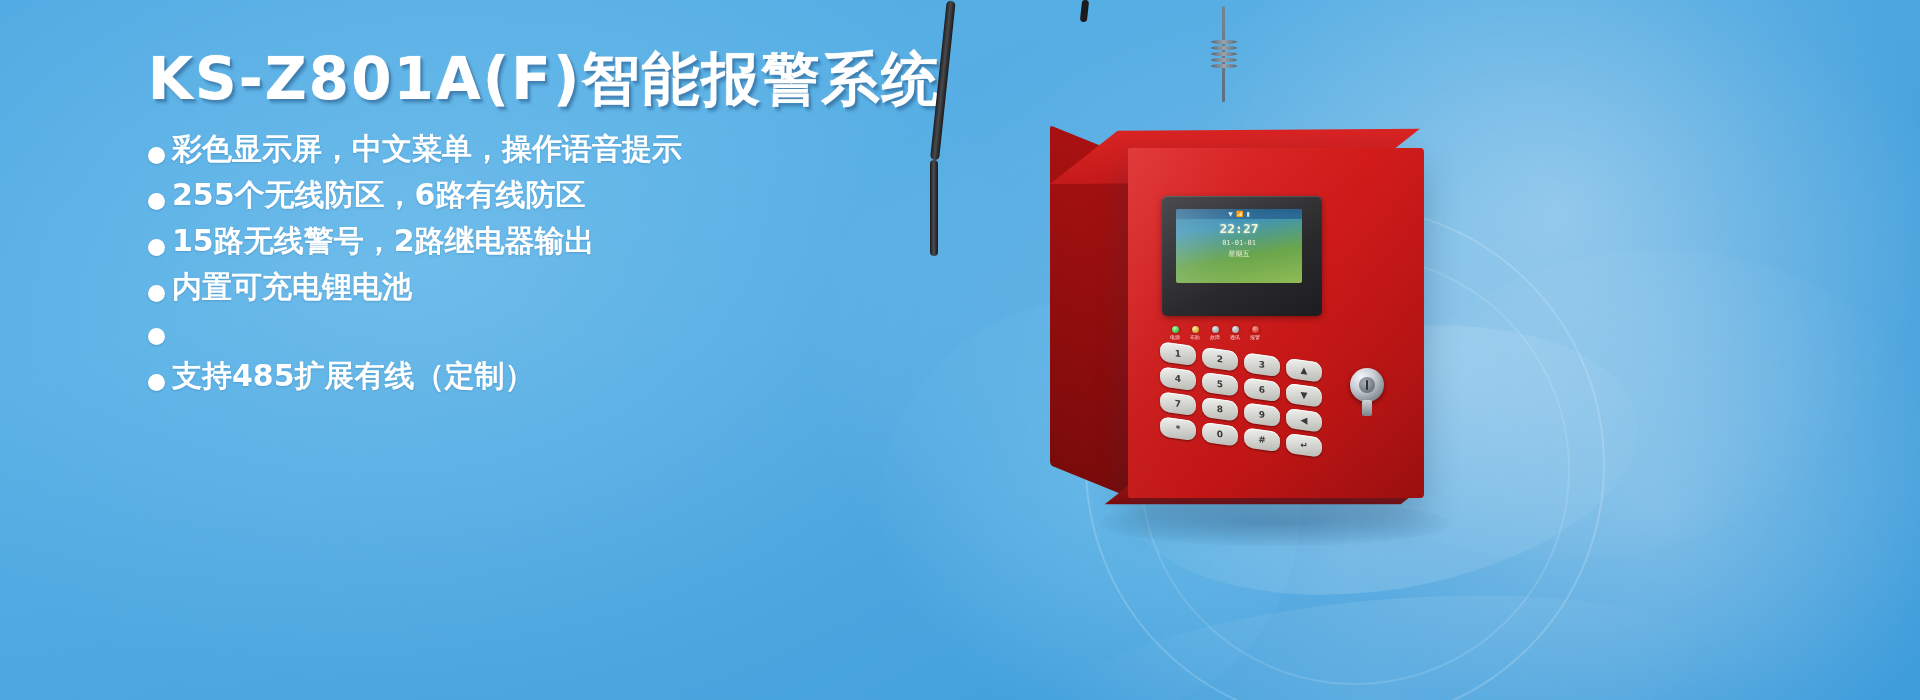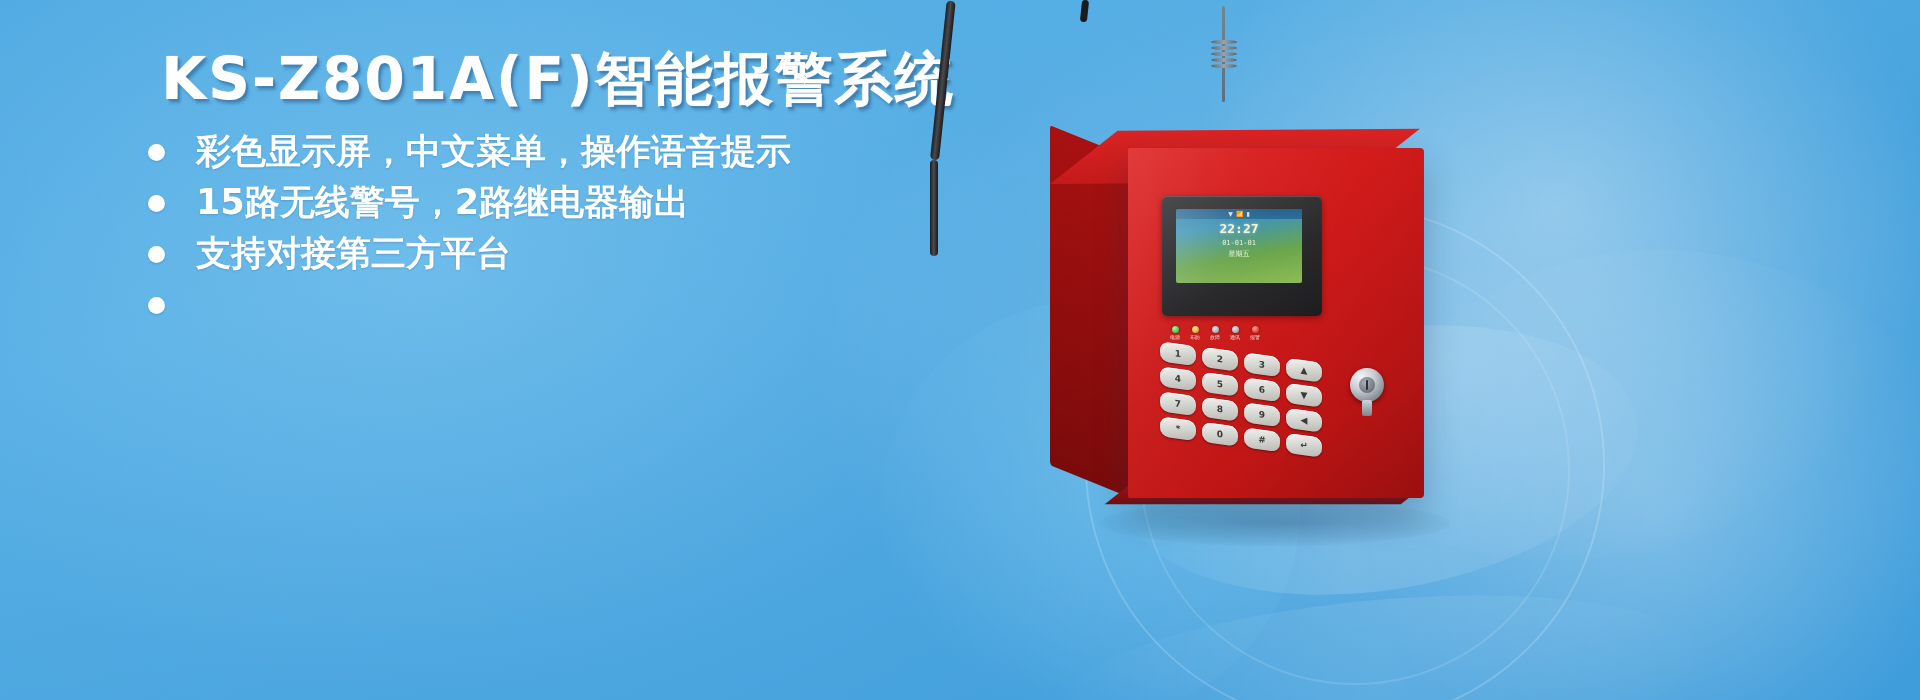--- a/index.html
+++ b/index.html
@@ -57,37 +57,35 @@
     font-size:58px;
     font-weight:700;
     color:#ffffff;
     letter-spacing:2px;
     line-height:1.1;
     white-space:nowrap;
     text-shadow:
        2px 2px 0 rgba(60,120,170,0.55),
        3px 4px 3px rgba(40,95,145,0.45),
        0 0 1px rgba(255,255,255,0.9);
-    text-align: center;
   }
   #features {
     margin-top:22px;
     list-style:none;
   }
   #features li {
     display:flex;
-    align-items:flex-start;
+    align-items:flex-end;
     color:#ffffff;
-    font-size:35px;
+    font-size:30px;
     font-weight:600;
     line-height:1.0;
     margin-bottom:16px;
     white-space:nowrap;
     text-shadow:0 1px 2px rgba(40,100,150,0.30);
-    gap:24px;
   }
   .bullet {
     flex:0 0 auto;
     width:17px; height:17px;
     border-radius:50%;
     background:#ffffff;
     margin-top:10px;
     margin-right:7px;
     box-shadow:0 1px 2px rgba(40,100,150,0.35);
   }
@@ -281,35 +279,43 @@
 
     <h1 id="title">KS-Z801A(F)智能报警系统</h1>
 
     <ul id="features">
 
       <li>
         <span class="bullet"></span>
         <span class="ftext">彩色显示屏，中文菜单，操作语音提示</span>
       </li>
 
+      <li>
+        <span class="bullet"></span>
+        <span class="ftext">255个无线防区，6路有线防区</span>
+      </li>
 
       <li>
         <span class="bullet"></span>
         <span class="ftext">15路无线警号，2路继电器输出</span>
       </li>
 
       <li>
         <span class="bullet"></span>
-        <span class="ftext">支持对接第三方平台</span>
-      </li>
-
-      <li>
-        <span class="bullet"></span>
-      </li>
-
+        <span class="ftext">内置可充电锂电池</span>
+      </li>
+
+      <li>
+        <span class="bullet"></span>
+      </li>
+
+      <li>
+        <span class="bullet"></span>
+        <span class="ftext">支持485扩展有线（定制）</span>
+      </li>
 
 
 
     </ul>
   </div>
 
   <div id="device">
 
     <div id="dev-shadow"></div>
 

